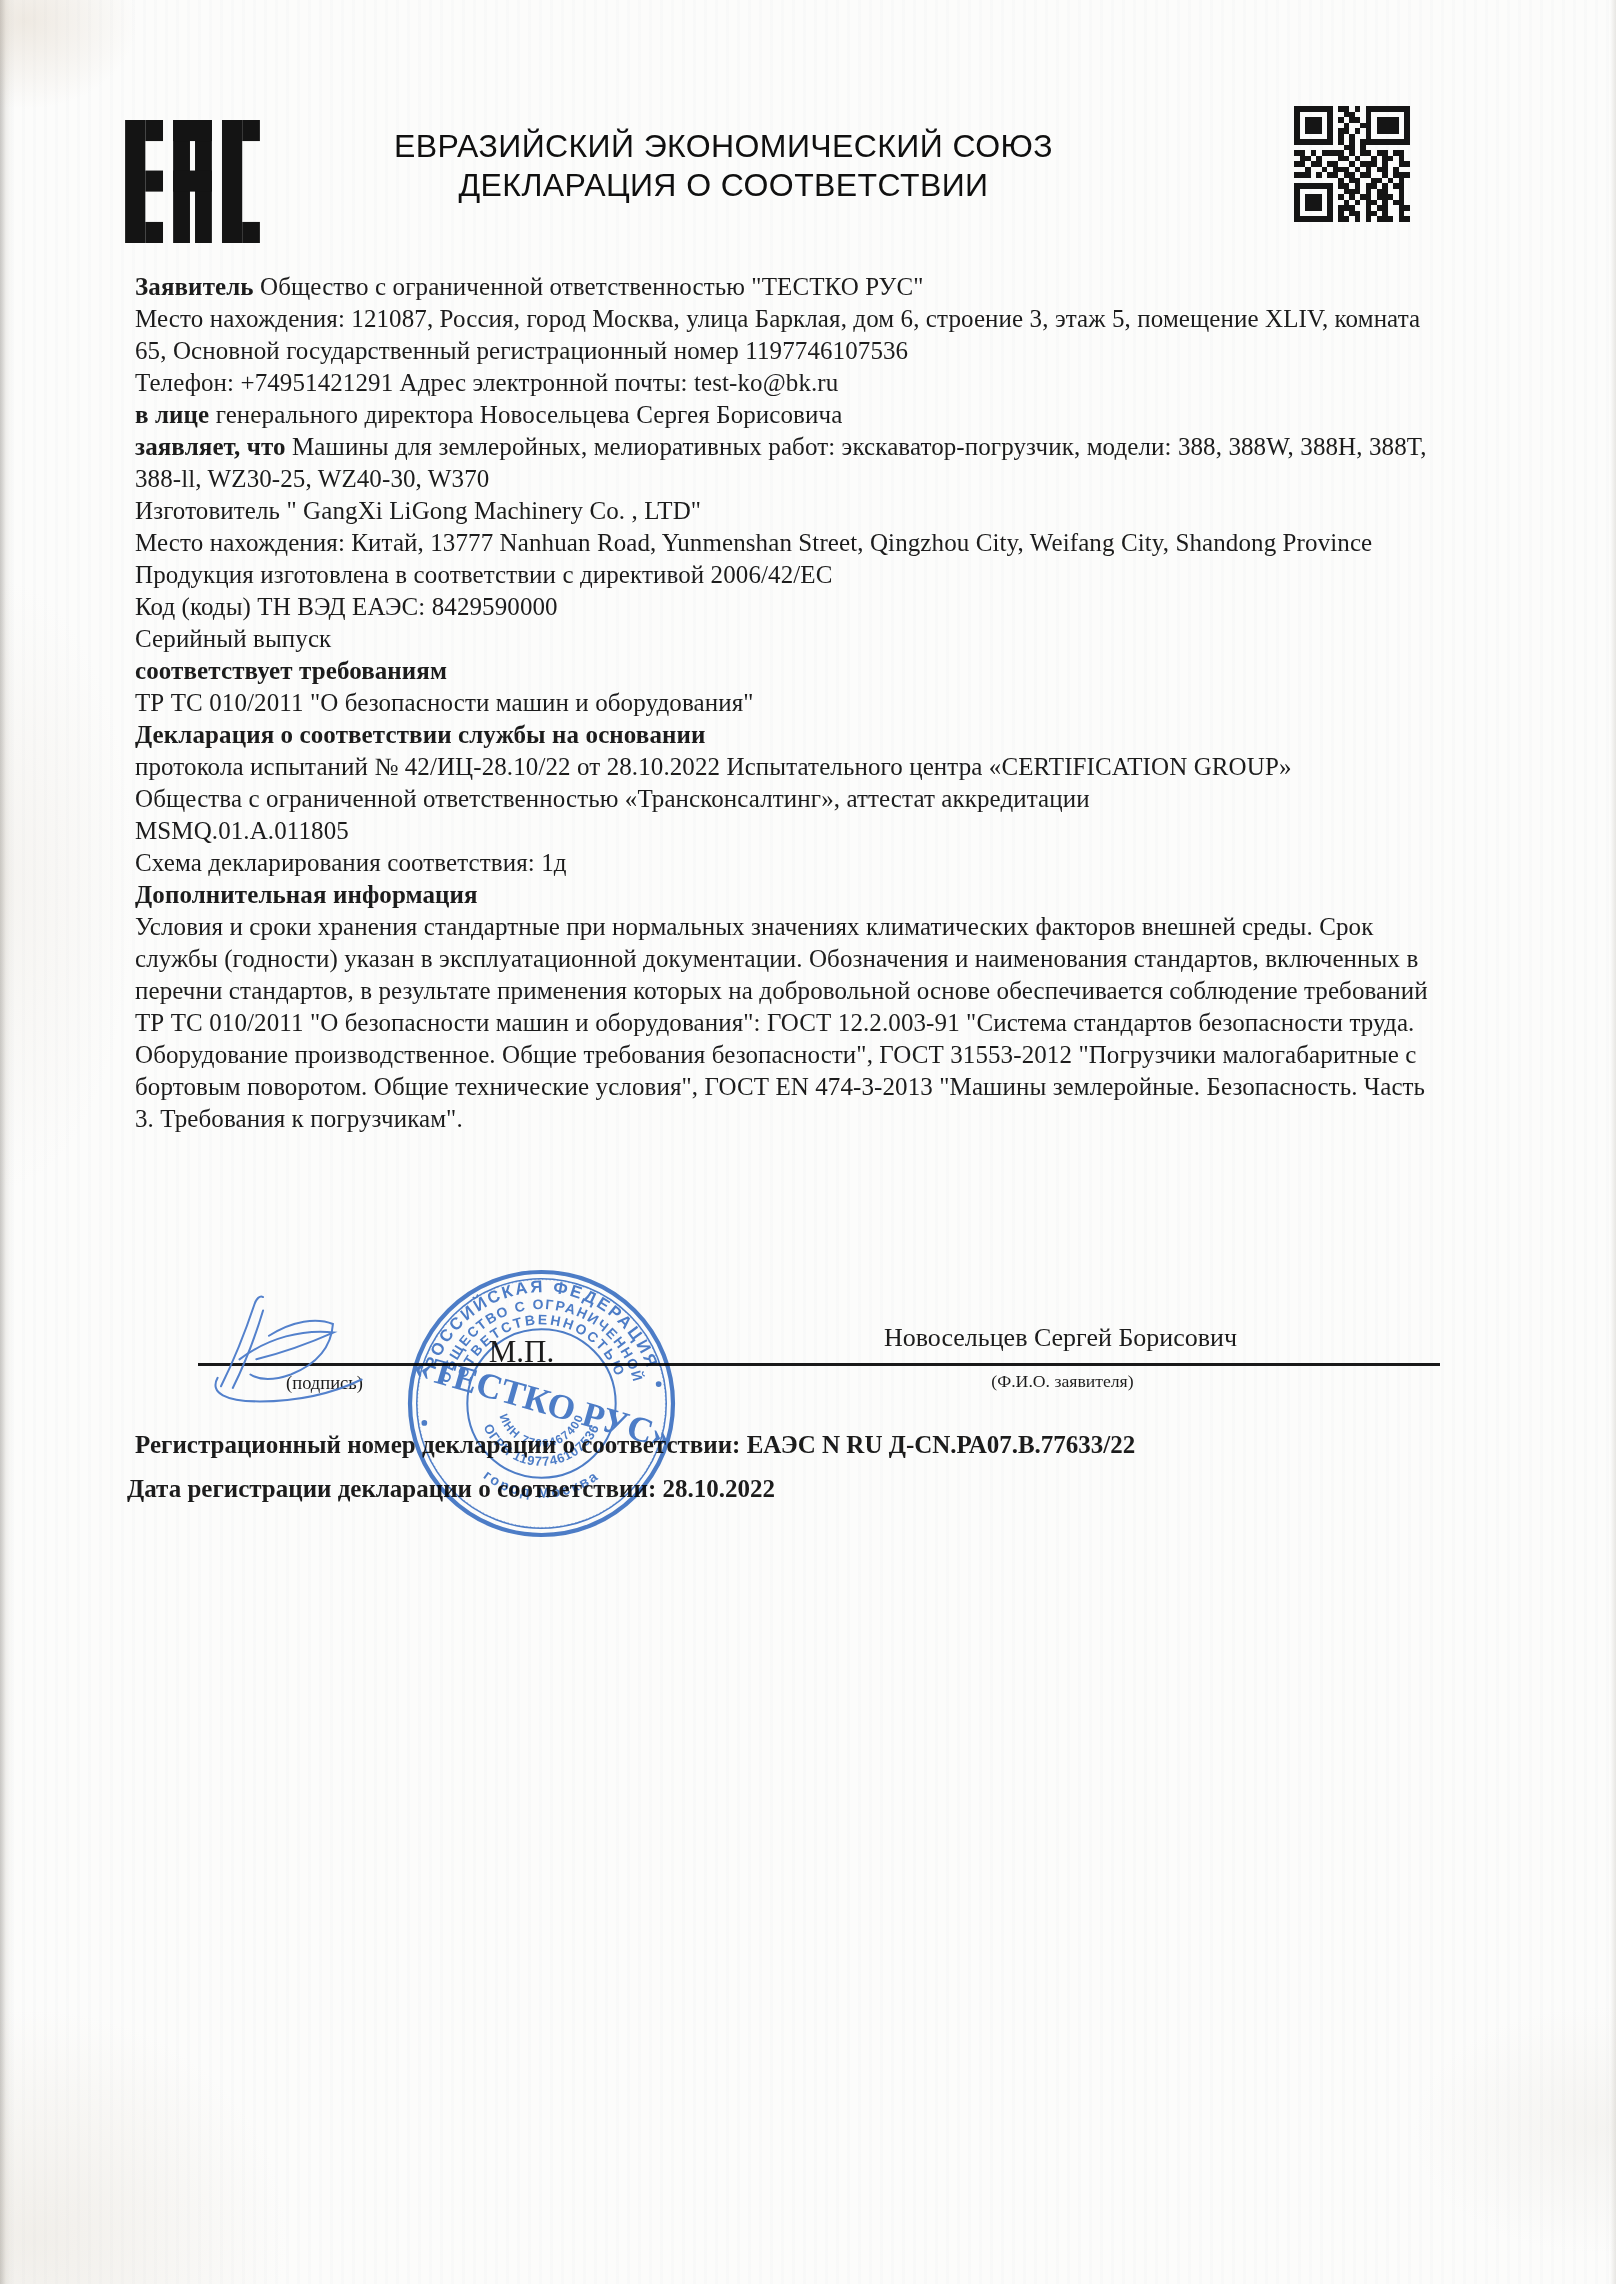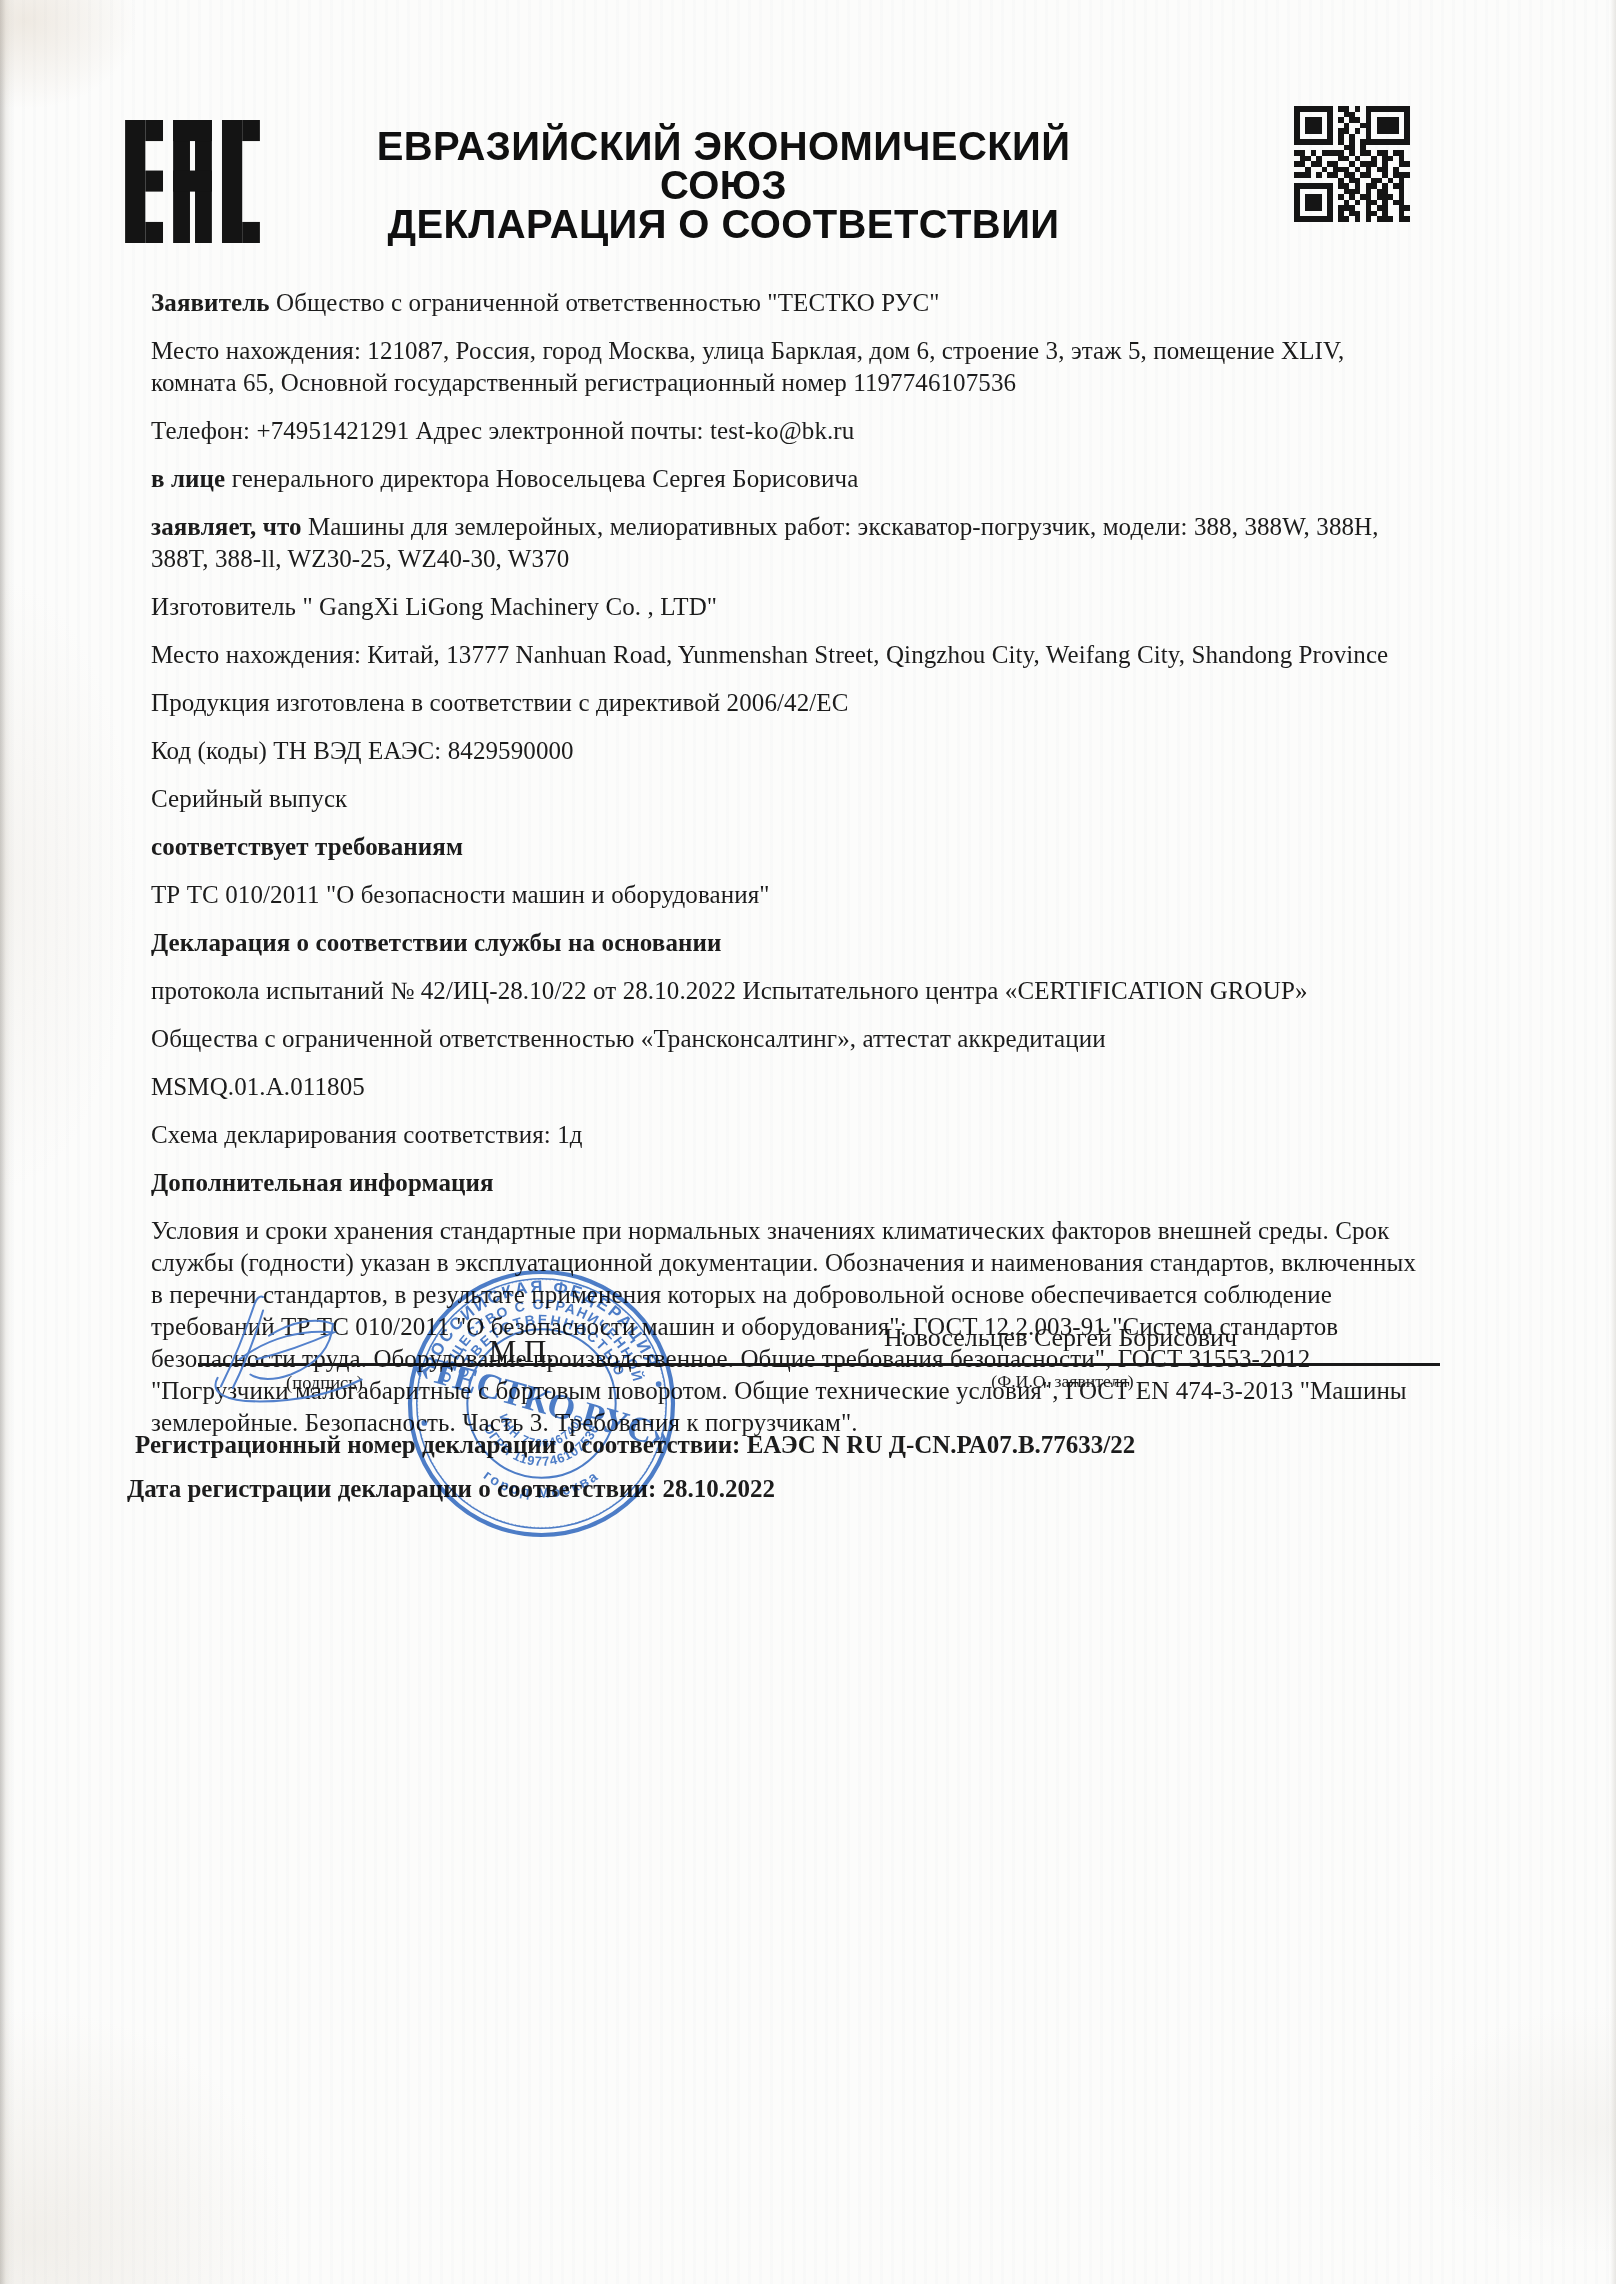--- a/index.html
+++ b/index.html
@@ -8,25 +8,25 @@
   .texture{position:absolute;inset:0;pointer-events:none;background:
     radial-gradient(160px 126px at 25px 21px,  rgba(203,185,162,.28), transparent 70%),
     radial-gradient(194px 438px at 0px 884px, rgba(210,200,186,.16), transparent 70%),
     radial-gradient(362px 328px at 34px 2239px,rgba(206,196,180,.24), transparent 70%),
     radial-gradient(269px 177px at 1600px 2130px, rgba(206,200,188,.16), transparent 70%),
     repeating-linear-gradient(90deg, rgba(204,211,219,.07) 0 3.4px, rgba(255,255,255,0) 3.4px 11px),
     linear-gradient(90deg,  rgba(148,143,136,.50) 0, rgba(190,186,179,.22) 5.9px, rgba(255,255,255,0) 12.6px),
     linear-gradient(270deg, rgba(170,166,158,.25) 0, rgba(255,255,255,0) 5.9px)}
   .eac-logo{position:absolute;left:125px;top:120px}
   .title{position:absolute;left:328px;top:127px;width:791px;text-align:center;
-         font-family:"Liberation Sans","DejaVu Sans",sans-serif;font-weight:700;
-         font-size:40px;line-height:39px;letter-spacing:0.4px;color:#101010}
+         font-family:"Liberation Sans","DejaVu Sans",sans-serif;font-weight:400;
+         font-size:32px;line-height:39px;letter-spacing:0.4px;color:#101010}
   .qr{position:absolute;left:1294px;top:106px;width:116px;height:116px;fill:#151515;shape-rendering:crispEdges}
   .doc-body{position:absolute;left:135px;top:271px;width:1307px;font-size:25px;line-height:32px;letter-spacing:0.1px}
-  .doc-body p{margin:16px}
+  .doc-body p{margin:0}
   .b{font-weight:700}
   .mt4{margin-top:3.4px}.mt6{margin-top:5px}.mt12{margin-top:10px}.mt28{margin-top:23.6px}
   .sig-rule{position:absolute;left:198px;top:1363px;width:1242px;height:2.5px;background:#191919}
   .mp{position:absolute;left:471px;top:1334px;width:101px;text-align:center;font-size:31px}
   .sig-caption{position:absolute;left:253px;top:1373px;width:143px;text-align:center;font-size:18.5px}
   .fio-name{position:absolute;left:850px;top:1323px;width:421px;text-align:center;font-size:26px}
   .fio-caption{position:absolute;left:894px;top:1371px;width:337px;text-align:center;font-size:17.7px}
   .reg-line{position:absolute;left:135px;top:1431px;font-size:25px;font-weight:700}
   .date-line{position:absolute;left:127px;top:1475px;font-size:25px;font-weight:700}
   .signature-svg{position:absolute;left:189px;top:1275px}

